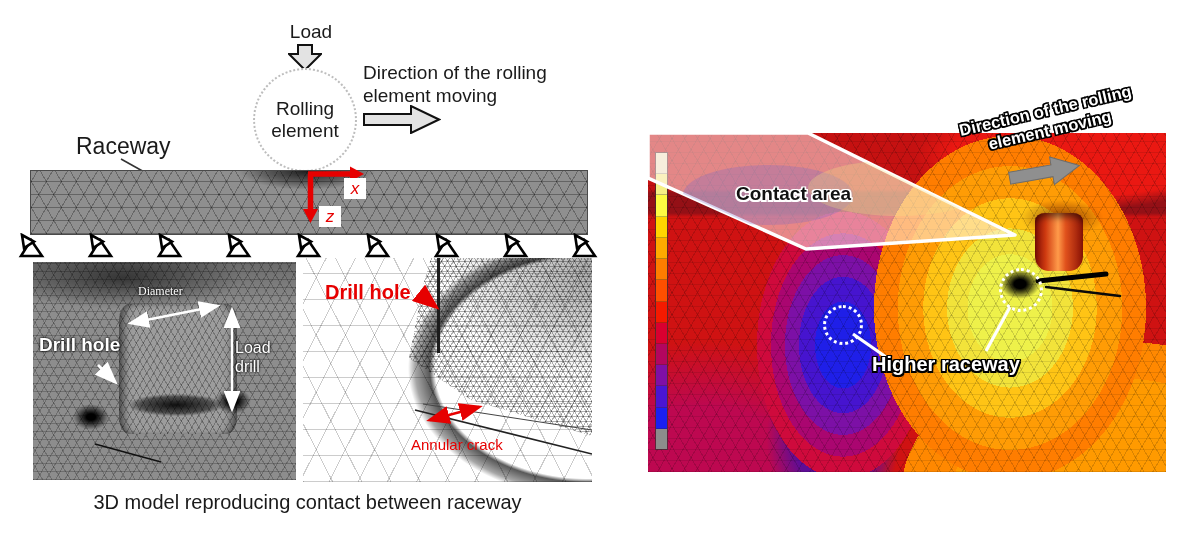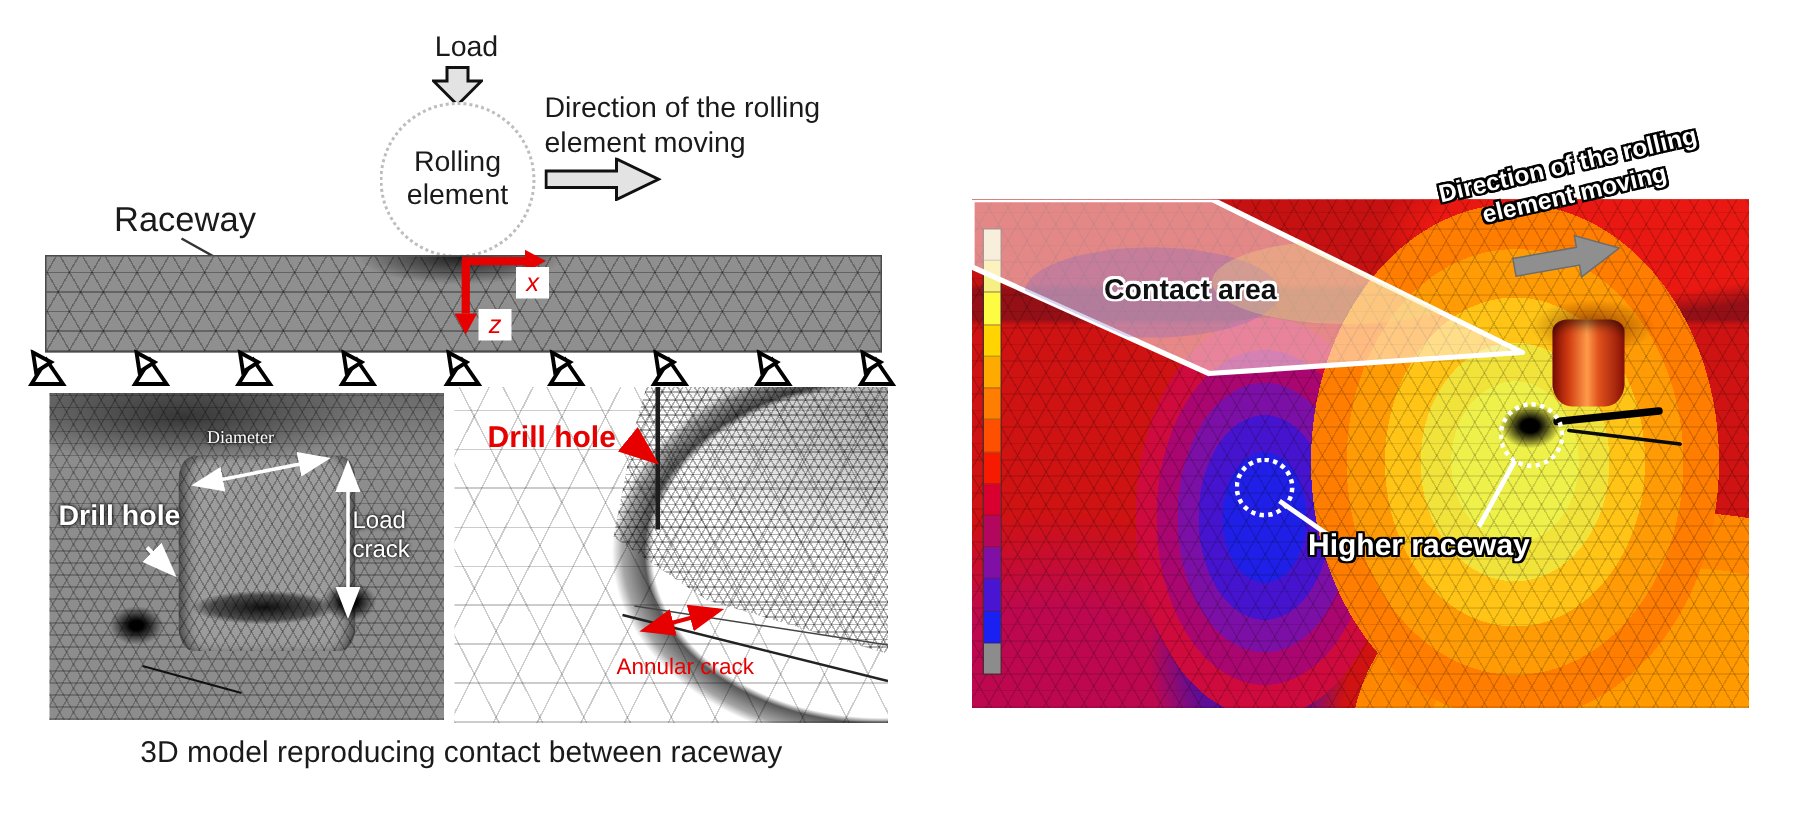--- a/index.html
+++ b/index.html
@@ -219,21 +219,21 @@
       </defs>
       <line x1="62" y1="182" x2="128" y2="200" stroke="#111" stroke-width="1.4"></line>
       <line x1="98" y1="61" x2="184" y2="44" stroke="#fff" stroke-width="2.4" marker-start="url(#wa)" marker-end="url(#wa)"></line>
       <line x1="65" y1="103" x2="82" y2="120" stroke="#fff" stroke-width="2.6" marker-end="url(#wa)"></line>
       <line x1="199" y1="48" x2="199" y2="147" stroke="#fff" stroke-width="2.4" marker-start="url(#wa)" marker-end="url(#wa)"></line>
     </svg>
     <div class="abs lbl wt dl-diameter">Diameter</div>
     <div class="abs lbl wt dl-drillhole">Drill hole</div>
     <div class="abs wt dl-edge">
       <div class="lbl">Load</div>
-      <div class="lbl">crack</div>
+      <div class="lbl">drill</div>
     </div>
   </div>
 
   <div class="abs detail-right">
     <div class="abs dr-fine"></div>
     <div class="abs dr-ring"></div>
     <div class="abs dr-vline"></div>
     <svg class="abs" style="left:0;top:0;" width="289" height="224" viewBox="0 0 289 224">
       <defs>
         <marker id="ra" markerWidth="9" markerHeight="7" refX="7.5" refY="3.5" orient="auto-start-reverse">

